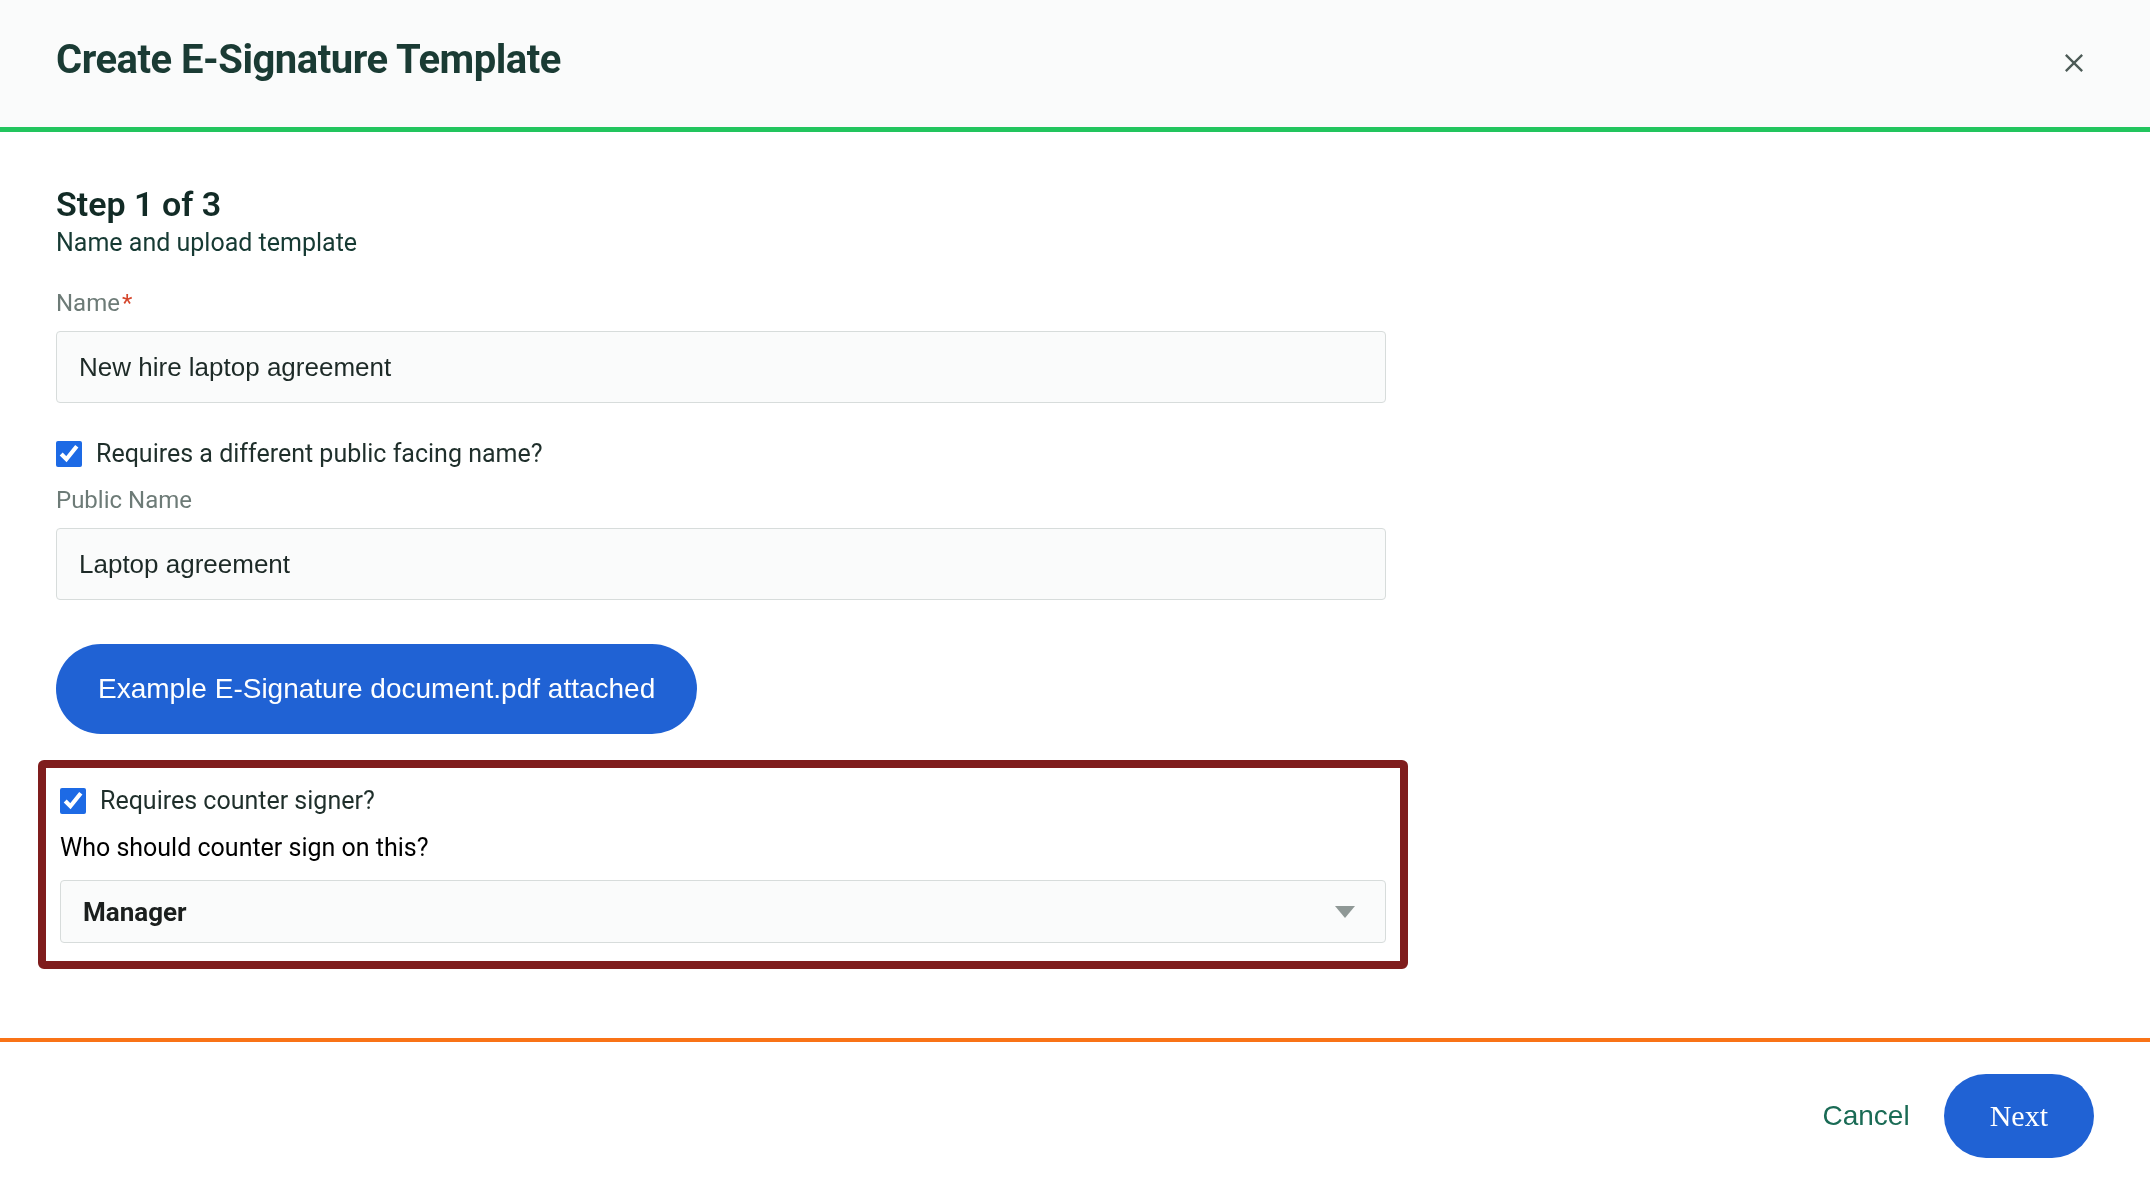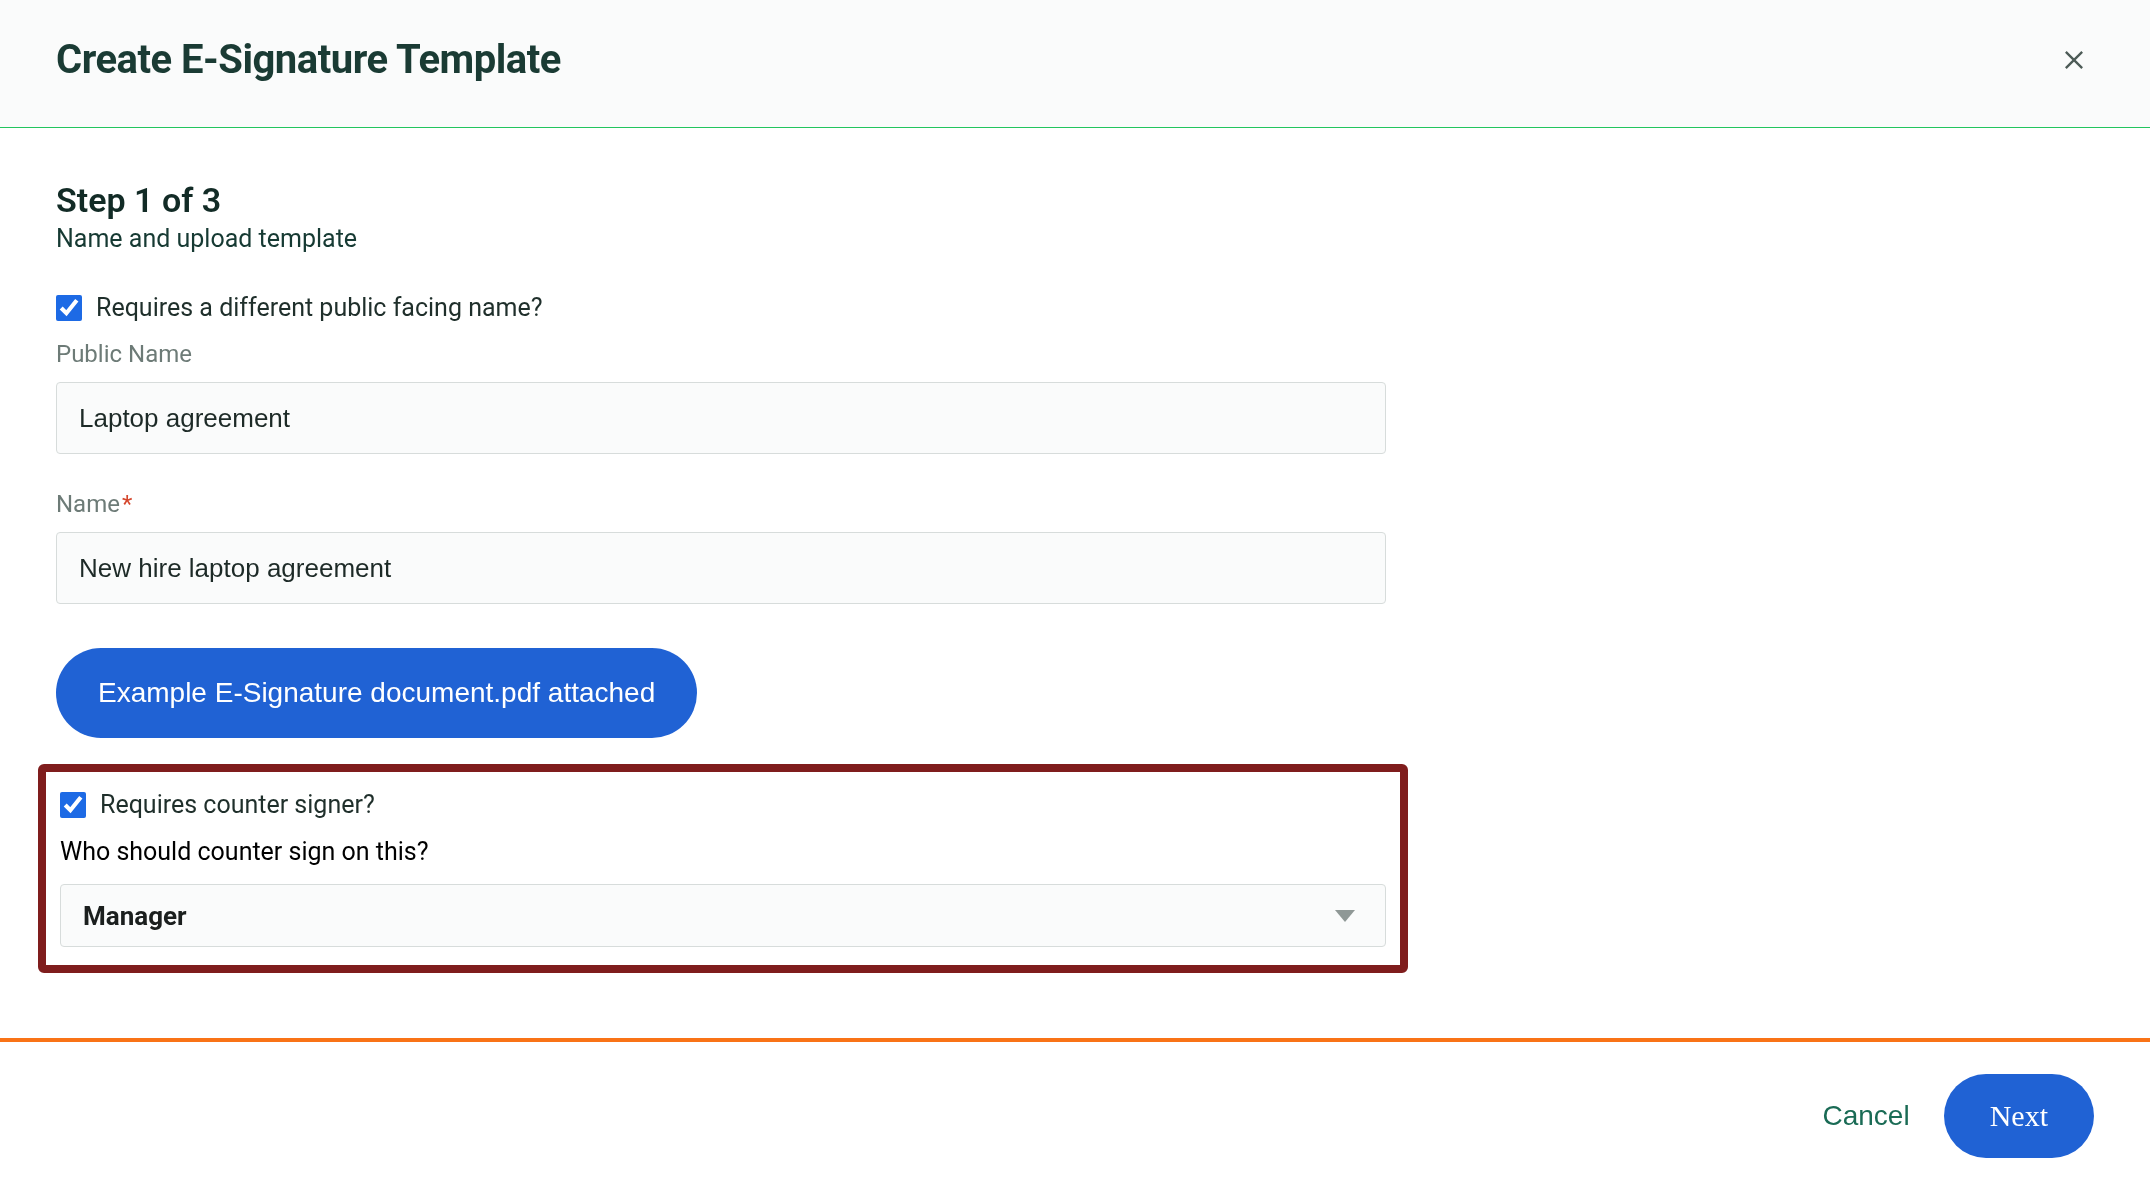--- a/index.html
+++ b/index.html
@@ -1,23 +1,23 @@
 <!DOCTYPE html>
 <html><head>
 <meta charset="utf-8">
 <style>
   * { box-sizing: border-box; margin: 0; padding: 0; }
   html, body { width: 2150px; height: 1190px; font-family: -apple-system, BlinkMacSystemFont, "Segoe UI", Roboto, Helvetica, Arial, sans-serif; background: #ffffff; color: #1a2e2a; }
   .modal { width: 100%; height: 100%; display: flex; flex-direction: column; }
   .modal-header {
     background: #fafbfb;
-    border-bottom: 1px solid #22c55e;
+    border-bottom: 5px solid #22c55e;
     padding: 36px 56px 44px 56px;
     display: flex;
-    align-items: center;
+    align-items: flex-end;
     justify-content: space-between;
   }
   .modal-title {
     font-size: 40px;
     font-weight: 700;
     color: #1a3b34;
     letter-spacing: -0.5px;
   }
   .close-btn {
     width: 40px; height: 40px;
@@ -35,21 +35,21 @@
 
   .step-heading {
     font-size: 34px;
     font-weight: 600;
     color: #122b26;
     margin-bottom: 4px;
   }
   .step-sub {
     font-size: 25px;
     color: #163a33;
-    margin-bottom: 40px;
+    margin-bottom: 32px;
   }
 
   .form-col { width: 1330px; }
 
   .field-label {
     font-size: 24px;
     color: #6d7b77;
     margin-bottom: 14px;
     display: block;
   }
@@ -183,33 +183,33 @@
     </div>
   </div>
 
   <div class="modal-body">
     <div class="step-heading">Step 1 of 3</div>
     <div class="step-sub">Name and upload template</div>
 
     <div class="form-col">
 
       <div class="field-block">
+        <label class="field-label">
+          <span>Name</span><span class="req">*</span>
+        </label>
+        <input type="text" class="text-input" value="New hire laptop agreement" style="">
+      </div>
+
+      <div class="field-block">
         <div class="check-row">
           <input type="checkbox" checked="" style="">
           <span class="check-label">Requires a different public facing name?</span>
         </div>
         <label class="field-label" style="margin-top:6px;">Public Name</label>
         <input type="text" class="text-input" value="Laptop agreement" style="">
-      </div>
-
-      <div class="field-block">
-        <label class="field-label">
-          <span>Name</span><span class="req">*</span>
-        </label>
-        <input type="text" class="text-input" value="New hire laptop agreement" style="">
       </div>
 
       <button class="pill-btn">Example E-Signature document.pdf attached</button>
 
       <div class="highlight-box">
         <div class="check-row">
           <input type="checkbox" checked="" style="">
           <span class="check-label">Requires counter signer?</span>
         </div>
         <div class="sub-label">Who should counter sign on this?</div>

